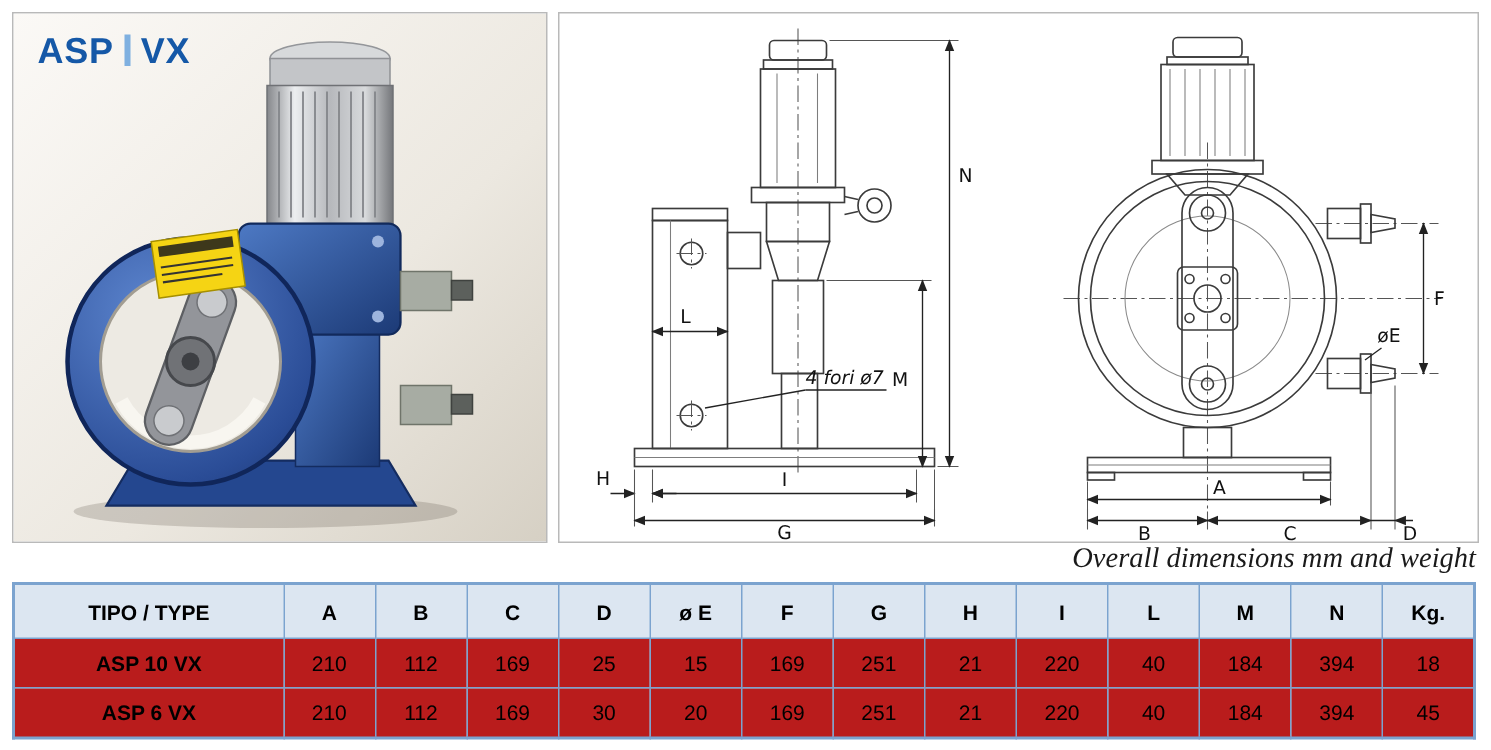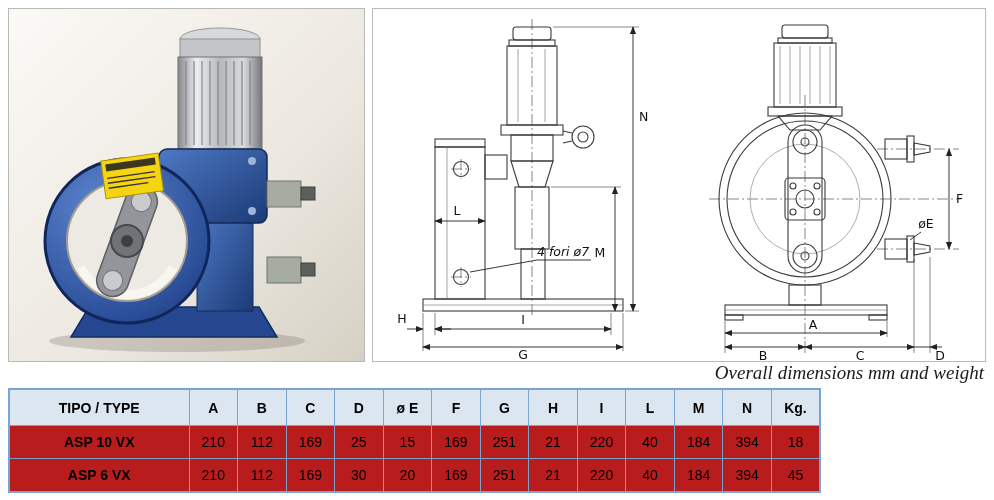--- a/index.html
+++ b/index.html
@@ -25,21 +25,21 @@
   .drawing-svg line.cl { stroke:#555; stroke-width:0.7; stroke-dasharray:11 3 2 3; }
   .drawing-svg line.ext { stroke:#555; stroke-width:0.7; }
   .drawing-svg line.dim { stroke:#222; stroke-width:0.9; }
   .drawing-svg text { font-family:"DejaVu Sans", sans-serif; font-size:12.5px; fill:#111; text-anchor:middle; }
   .drawing-svg text.start { text-anchor:start; }
   .drawing-svg text.note { font-style:italic; }
 
   .caption { position:absolute; left:372px; top:362px; width:612px; text-align:right;
              font-family:"Liberation Serif", serif; font-style:italic; font-size:19px; color:#1a1a1a; }
 
-  table.dims { position:absolute; left:8px; top:388px; width:813px; border-collapse:collapse;
+  table.dims { position:absolute; left:8px; top:388px; width:976px; border-collapse:collapse;
                table-layout:fixed; border:2px solid #7ba3cf; }
   .dims th, .dims td { border:1px solid #7ba3cf; text-align:center; vertical-align:middle;
                        font-size:14px; color:#000; padding:0; }
   .dims thead th { background:#dce6f1; font-weight:bold; height:35px; }
   .dims tbody td { background:#b91c1c; height:32px; }
   .dims td.type { font-weight:bold; }
   .dims col.c0 { width:180px; }
 </style>
 </head>
 <body>
@@ -118,20 +118,23 @@
         <circle cx="118" cy="156" r="4" fill="#9db4dd"></circle>
       </g>
       <g transform="rotate(-8 122 166)">
         <rect x="94" y="148" width="58" height="38" fill="#f5d414" stroke="#a68f00"></rect>
         <rect x="98" y="152" width="50" height="7" fill="#1c1c1c" opacity="0.85"></rect>
         <line x1="98" y1="166" x2="146" y2="166" stroke="#333" stroke-width="1.4"></line>
         <line x1="98" y1="171" x2="146" y2="171" stroke="#333" stroke-width="1.4"></line>
         <line x1="98" y1="176" x2="138" y2="176" stroke="#333" stroke-width="1.4"></line>
       </g>
     </svg>
+    <div class="logo">
+      <span class="logo-asp">ASP</span><span class="logo-sep"></span><span class="logo-vx">VX</span>
+    </div>
   </div>
 
   <div class="drawing-panel">
     <svg class="drawing-svg" viewBox="0 0 612 352" width="612" height="352">
       <defs>
         <marker id="arr" viewBox="0 0 10 10" refX="9" refY="5" markerWidth="9" markerHeight="9" orient="auto-start-reverse">
           <path d="M0,1 L10,5 L0,9 z" fill="#222"></path>
         </marker>
       </defs>
 

